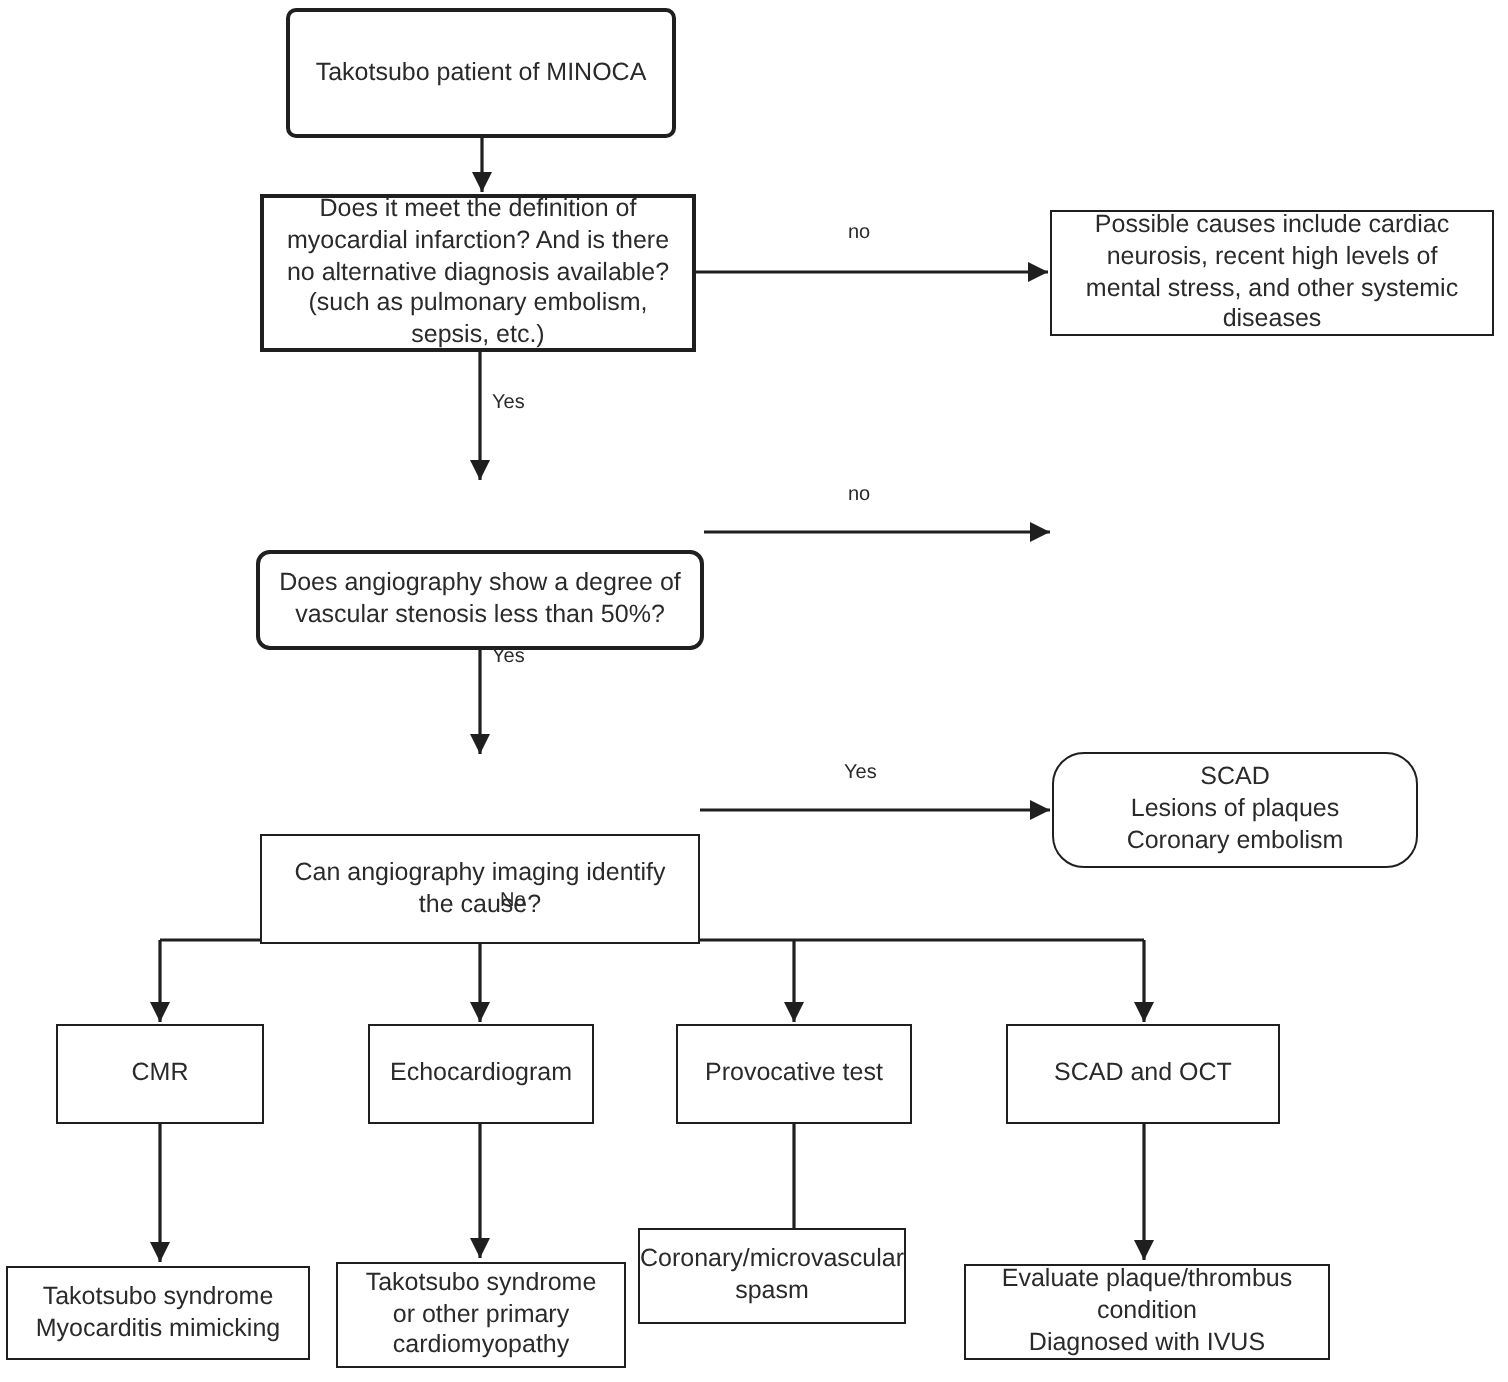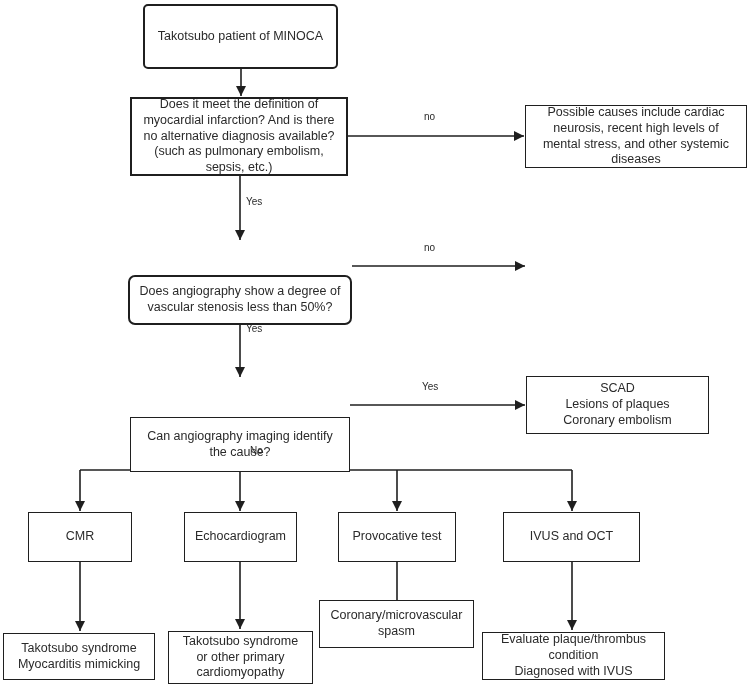--- a/index.html
+++ b/index.html
@@ -91,40 +91,40 @@
 
   <div class="node" style="left:130px; top:378px; width:220px; height:55px;margin-top:39px;">Can angiography imaging identify
 the cause?</div>
 
   <div class="node" style="left:525px; top:105px; width:222px; height:63px;">Possible causes include cardiac
 neurosis, recent high levels of
 mental stress, and other systemic
 diseases</div>
 
 
-  <div class="node" style="left:526px; top:376px; width:183px; height:58px;">SCAD
+  <div class="node" style="left:526px; top:376px; width:183px; height:58px;border-radius:16px;">SCAD
 Lesions of plaques
 Coronary embolism</div>
 
   <div class="node thin" style="left:28px;  top:512px; width:104px; height:50px;">CMR</div>
 
   <div class="node thin" style="left:338px; top:512px; width:118px; height:50px;">Provocative test</div>
 
   <div class="node thin" style="left:184px; top:512px; width:113px; height:50px;">Echocardiogram</div>
 
-  <div class="node thin" style="left:503px; top:512px; width:137px; height:50px;">IVUS and OCT</div>
+  <div class="node thin" style="left:503px; top:512px; width:137px; height:50px;">SCAD and OCT</div>
 
   <div class="node" style="left:3px;   top:633px; width:152px; height:47px;">Takotsubo syndrome
 Myocarditis mimicking</div>
 
   <div class="node" style="left:168px; top:631px; width:145px; height:53px;">Takotsubo syndrome
 or other primary
 cardiomyopathy</div>
 
-  <div class="node" style="left:319px; top:600px; width:155px; height:48px;">Coronary/microvascular
+  <div class="node" style="left:319px; top:614px; width:134px; height:48px;">Coronary/microvascular
 spasm</div>
 
   <div class="node" style="left:482px; top:632px; width:183px; height:48px;">Evaluate plaque/thrombus
 condition
 Diagnosed with IVUS</div>
 
   <span class="edge-label" style="left:424px; top:112px;">no</span>
 
   <span class="edge-label" style="left:246px; top:197px;">Yes</span>
 

